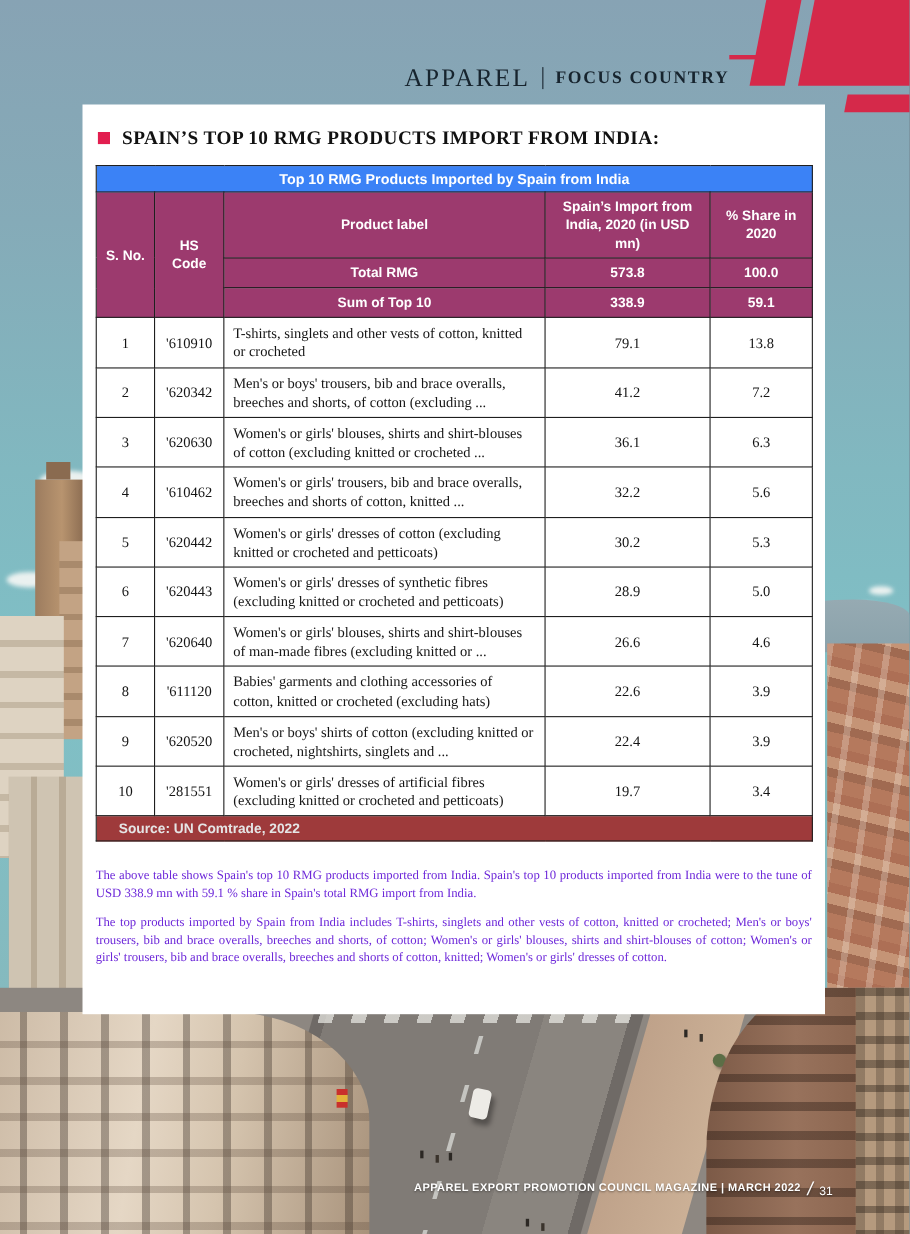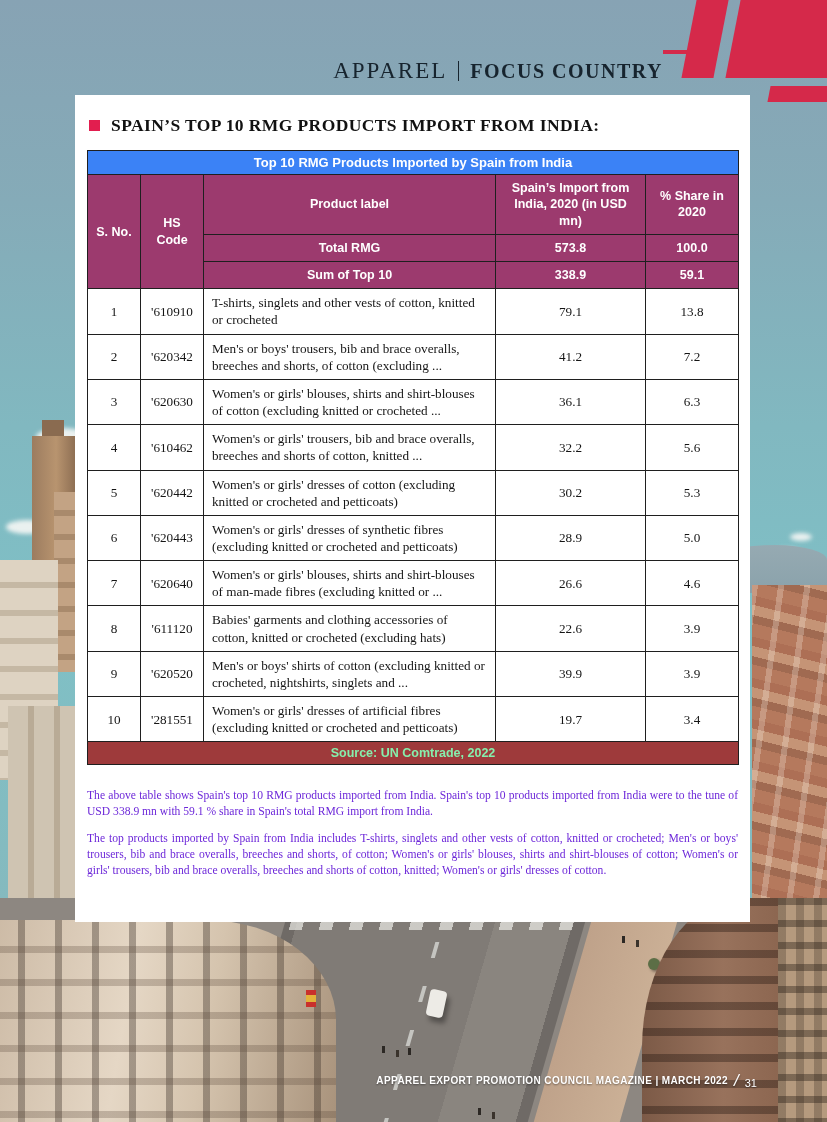--- a/index.html
+++ b/index.html
@@ -73,37 +73,37 @@
   
   .logo { position:absolute; right:0; top:0; width:170px; height:102px; }
   .logo-leg { position:absolute; left:32px; top:0; width:32px; height:78px; transform:skewX(-11deg); background:#d5294a; }
   .logo-wing { position:absolute; left:76px; top:0; width:110px; height:78px; transform:skewX(-11deg); background:#d5294a; }
   .logo-crossbar { position:absolute; left:6px; top:50px; width:34px; height:4px; background:#d5294a; }
   .logo-tail { position:absolute; left:112px; top:86px; width:70px; height:16px; transform:skewX(-11deg); background:#d5294a; }
   
   .masthead { position:absolute; top:58px; right:164px; display:flex; align-items:center; gap:11px; color:#17242e; }
   .masthead .brand { font-size:23px; letter-spacing:2px; font-weight:400; }
   .masthead .divider { width:1px; height:20px; background:#17242e; }
-  .masthead .section { font-size:20px; letter-spacing:1.5px; font-weight:600; }
+  .masthead .section { font-size:16px; letter-spacing:1.5px; font-weight:600; }
   
   .card { position:absolute; left:75px; top:95px; width:675px; height:827px; background:#ffffff; padding:18px 12px 0 12px; }
   .heading { display:flex; align-items:center; gap:11px; margin:2px 0 14px 2px; }
   .heading .bullet { width:11px; height:11px; background:#e21e4f; flex:0 0 auto; }
   .heading .heading-text { font-size:17.5px; font-weight:700; letter-spacing:.4px; color:#111; }
   
   table.rmg { border-collapse:collapse; width:651px; table-layout:fixed; }
   table.rmg td { border:1px solid #1f1f1f; vertical-align:middle; }
   .tt-title td { background:#3b82f6; color:#fff; font-family:"Liberation Sans",sans-serif;
     font-weight:700; font-size:13px; text-align:center; padding:4px 2px; border-bottom:2px solid #1f1f1f; }
   .tt-head td { background:#9c3a6e; color:#fff; font-family:"Liberation Sans",sans-serif;
     font-weight:700; font-size:12.5px; text-align:center; padding:5px 6px; line-height:1.3; }
   .tt-body td { background:#fff; color:#151515; font-size:13.2px; text-align:center; padding:5px 6px; line-height:1.3; }
   .tt-body td.prod { text-align:left; padding-left:8px; padding-right:8px; }
-  .tt-source td { background:#9e3a3b; color:#86efac; font-family:"Liberation Sans",sans-serif;
-    font-weight:700; font-size:12.5px; text-align:center; padding:4px 4px; }
+  .tt-source td { background:#9e3a3b; color:#e5e5e5; font-family:"Liberation Sans",sans-serif;
+    font-weight:700; font-size:12.5px; text-align:left; padding:4px 20px; }
   
   .copy { margin-top:23px; width:651px; color:#6d28d9; }
   .copy p { font-size:11.6px; line-height:1.38; text-align:justify; margin-bottom:11px; }
   
   .footer { position:absolute; right:70px; top:1072px; display:flex; align-items:flex-end; gap:6px;
     color:#fff; font-family:"Liberation Sans",sans-serif; text-shadow:0 1px 2px rgba(0,0,0,.45); }
   .footer .mag { font-size:10px; font-weight:700; letter-spacing:.4px; padding-bottom:3px; }
   .footer .slash { font-size:17px; font-weight:400; font-style:italic; line-height:1; }
   .footer .pgnum { font-size:11px; font-weight:400; line-height:1; }
 </style>
@@ -244,21 +244,21 @@
           <td>8</td>
           <td>'611120</td>
           <td class="prod">Babies' garments and clothing accessories of cotton, knitted or crocheted (excluding hats)</td>
           <td>22.6</td>
           <td>3.9</td>
         </tr>
         <tr class="tt-body">
           <td>9</td>
           <td>'620520</td>
           <td class="prod">Men's or boys' shirts of cotton (excluding knitted or crocheted, nightshirts, singlets and ...</td>
-          <td>39.9</td>
+          <td>22.4</td>
           <td>3.9</td>
         </tr>
         <tr class="tt-body">
           <td>10</td>
           <td>'281551</td>
           <td class="prod">Women's or girls' dresses of artificial fibres (excluding knitted or crocheted and petticoats)</td>
           <td>19.7</td>
           <td>3.4</td>
         </tr>
 

